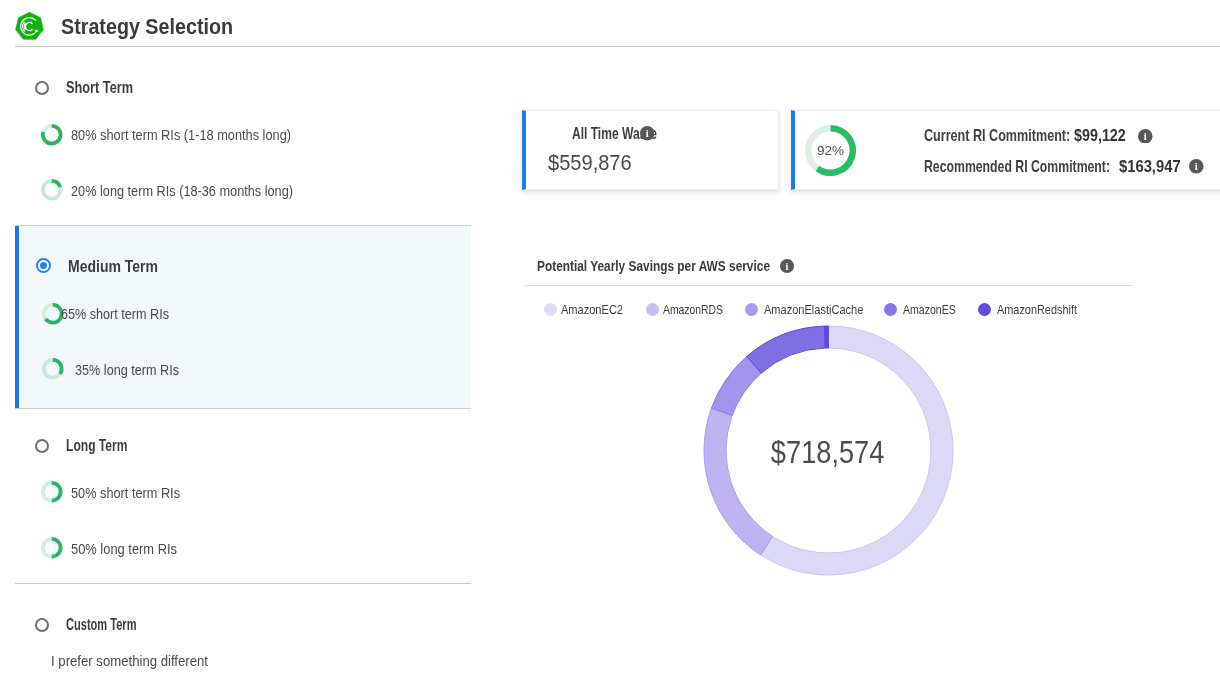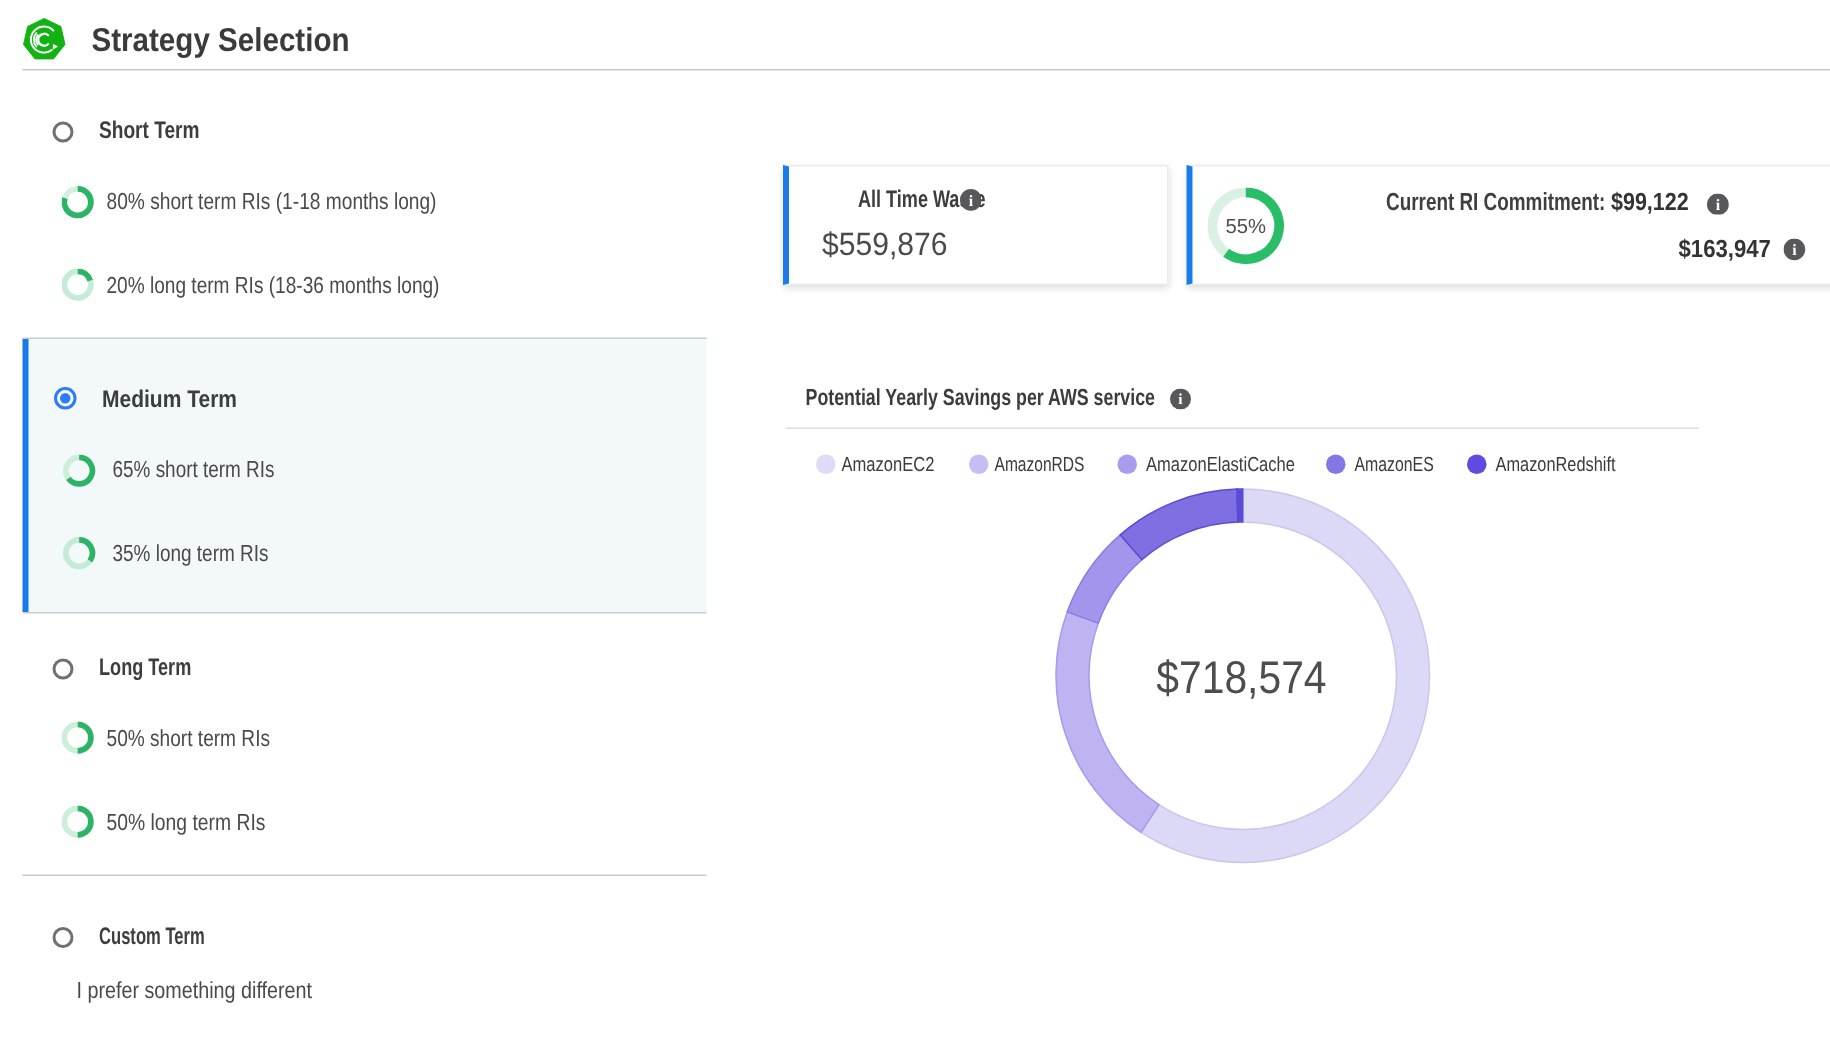--- a/index.html
+++ b/index.html
@@ -66,21 +66,21 @@
       <span class="radiosel"></span>
     </div>
   <div class="row" style="left:68px;top:257px;height:19px;">
       <span class="sx blabel" id="t_med" style="transform: scaleX(0.8752);">Medium Term</span>
     </div>
 
   <svg class="abs" style="left:42px;top:303px" width="22" height="22" id="d65">
       <path d="M3.59 15.95 A8.85 8.85 0 0 1 10.75 1.90" fill="none" stroke="#cdeeda" stroke-width="3.8"></path>
       <path d="M10.75 1.90 A8.85 8.85 0 1 1 3.59 15.95" fill="none" stroke="#2ab463" stroke-width="3.8"></path>
     </svg>
-  <div class="row" style="left:75px;top:304px;height:19px;">
+  <div class="row" style="left:61px;top:304px;height:19px;">
       <span class="sx slabel" id="t_s65" style="transform: scaleX(0.8141);">65% short term RIs</span>
     </div>
 
   <svg class="abs" style="left:42px;top:358px" width="22" height="22" id="d35">
       <path d="M17.91 15.95 A8.85 8.85 0 1 1 10.75 1.90" fill="none" stroke="#c4ebd5" stroke-width="3.8"></path>
       <path d="M10.75 1.90 A8.85 8.85 0 0 1 17.91 15.95" fill="none" stroke="#2ab463" stroke-width="3.8"></path>
     </svg>
   <div class="row" style="left:75px;top:360px;height:19px;">
       <span class="sx slabel" id="t_s35" style="transform: scaleX(0.8157);">35% long term RIs</span>
     </div>
@@ -131,32 +131,35 @@
   <div class="row" style="left:548px;top:152.7px;height:22px;">
       <span class="sx" id="t_559" style="font-size: 21.5px; color: rgb(74, 74, 74); transform: scaleX(0.9332);">$559,876</span>
     </div>
 
   <div class="card" style="left:791px;width:440px;"></div>
   <svg class="abs" style="left:805px;top:125px" width="51" height="51" id="g60">
       <path d="M12.42 43.50 A22.25 22.25 0 0 1 25.50 3.25" fill="none" stroke="#d9f0e2" stroke-width="6.5"></path>
       <path d="M25.50 3.25 A22.25 22.25 0 1 1 12.42 43.50" fill="none" stroke="#29bd68" stroke-width="6.5"></path>
     </svg>
   <div class="row" style="left:830.5px;top:143px;width:0;height:15px;justify-content:center;">
-      <span style="font-size:13.5px;color:#4f4f4f;">55%</span>
+      <span style="font-size:13.5px;color:#4f4f4f;">92%</span>
     </div>
   <div class="row" style="left:924px;top:127.3px;height:17px;">
       <span class="sx" id="t_cur" style="font-size: 16.5px; font-weight: 600; color: rgb(63, 63, 63); transform: scaleX(0.7633);">Current RI Commitment:</span>
     </div>
   <div class="row" style="left:1074.4px;top:127.3px;height:17px;">
       <span class="sx" id="t_99" style="font-size: 16.5px; font-weight: bold; color: rgb(51, 51, 51); transform: scaleX(0.8683);">$99,122</span>
     </div>
   <svg class="abs ii" style="left:1138px;top:128.7px" width="14.5" height="14.5" viewBox="0 0 15 15">
       <circle cx="7.5" cy="7.5" r="7.5" fill="#58585a"></circle>
       <text x="7.5" y="11.4" font-family="Liberation Serif" font-size="11" font-weight="bold" fill="#fff" text-anchor="middle">i</text>
     </svg>
+  <div class="row" style="left:924px;top:157.7px;height:17px;">
+      <span class="sx" id="t_rec" style="font-size: 16.5px; font-weight: 600; color: rgb(63, 63, 63); transform: scaleX(0.7432);">Recommended RI Commitment:</span>
+    </div>
   <div class="row" style="left:1119px;top:157.7px;height:17px;justify-content:flex-end;">
       <span class="sx" id="t_163" style="font-size: 16.5px; font-weight: bold; color: rgb(51, 51, 51); transform: scaleX(0.895);">$163,947</span>
     </div>
   <svg class="abs ii" style="left:1189px;top:159px" width="14.5" height="14.5" viewBox="0 0 15 15">
       <circle cx="7.5" cy="7.5" r="7.5" fill="#58585a"></circle>
       <text x="7.5" y="11.4" font-family="Liberation Serif" font-size="11" font-weight="bold" fill="#fff" text-anchor="middle">i</text>
     </svg>
 
   <div class="row" style="left:537px;top:257px;height:17px;justify-content:center;">
       <span class="sx" id="t_chart" style="font-size: 15.5px; font-weight: 600; color: rgb(60, 60, 60); transform: scaleX(0.7661);">Potential Yearly Savings per AWS service</span>

